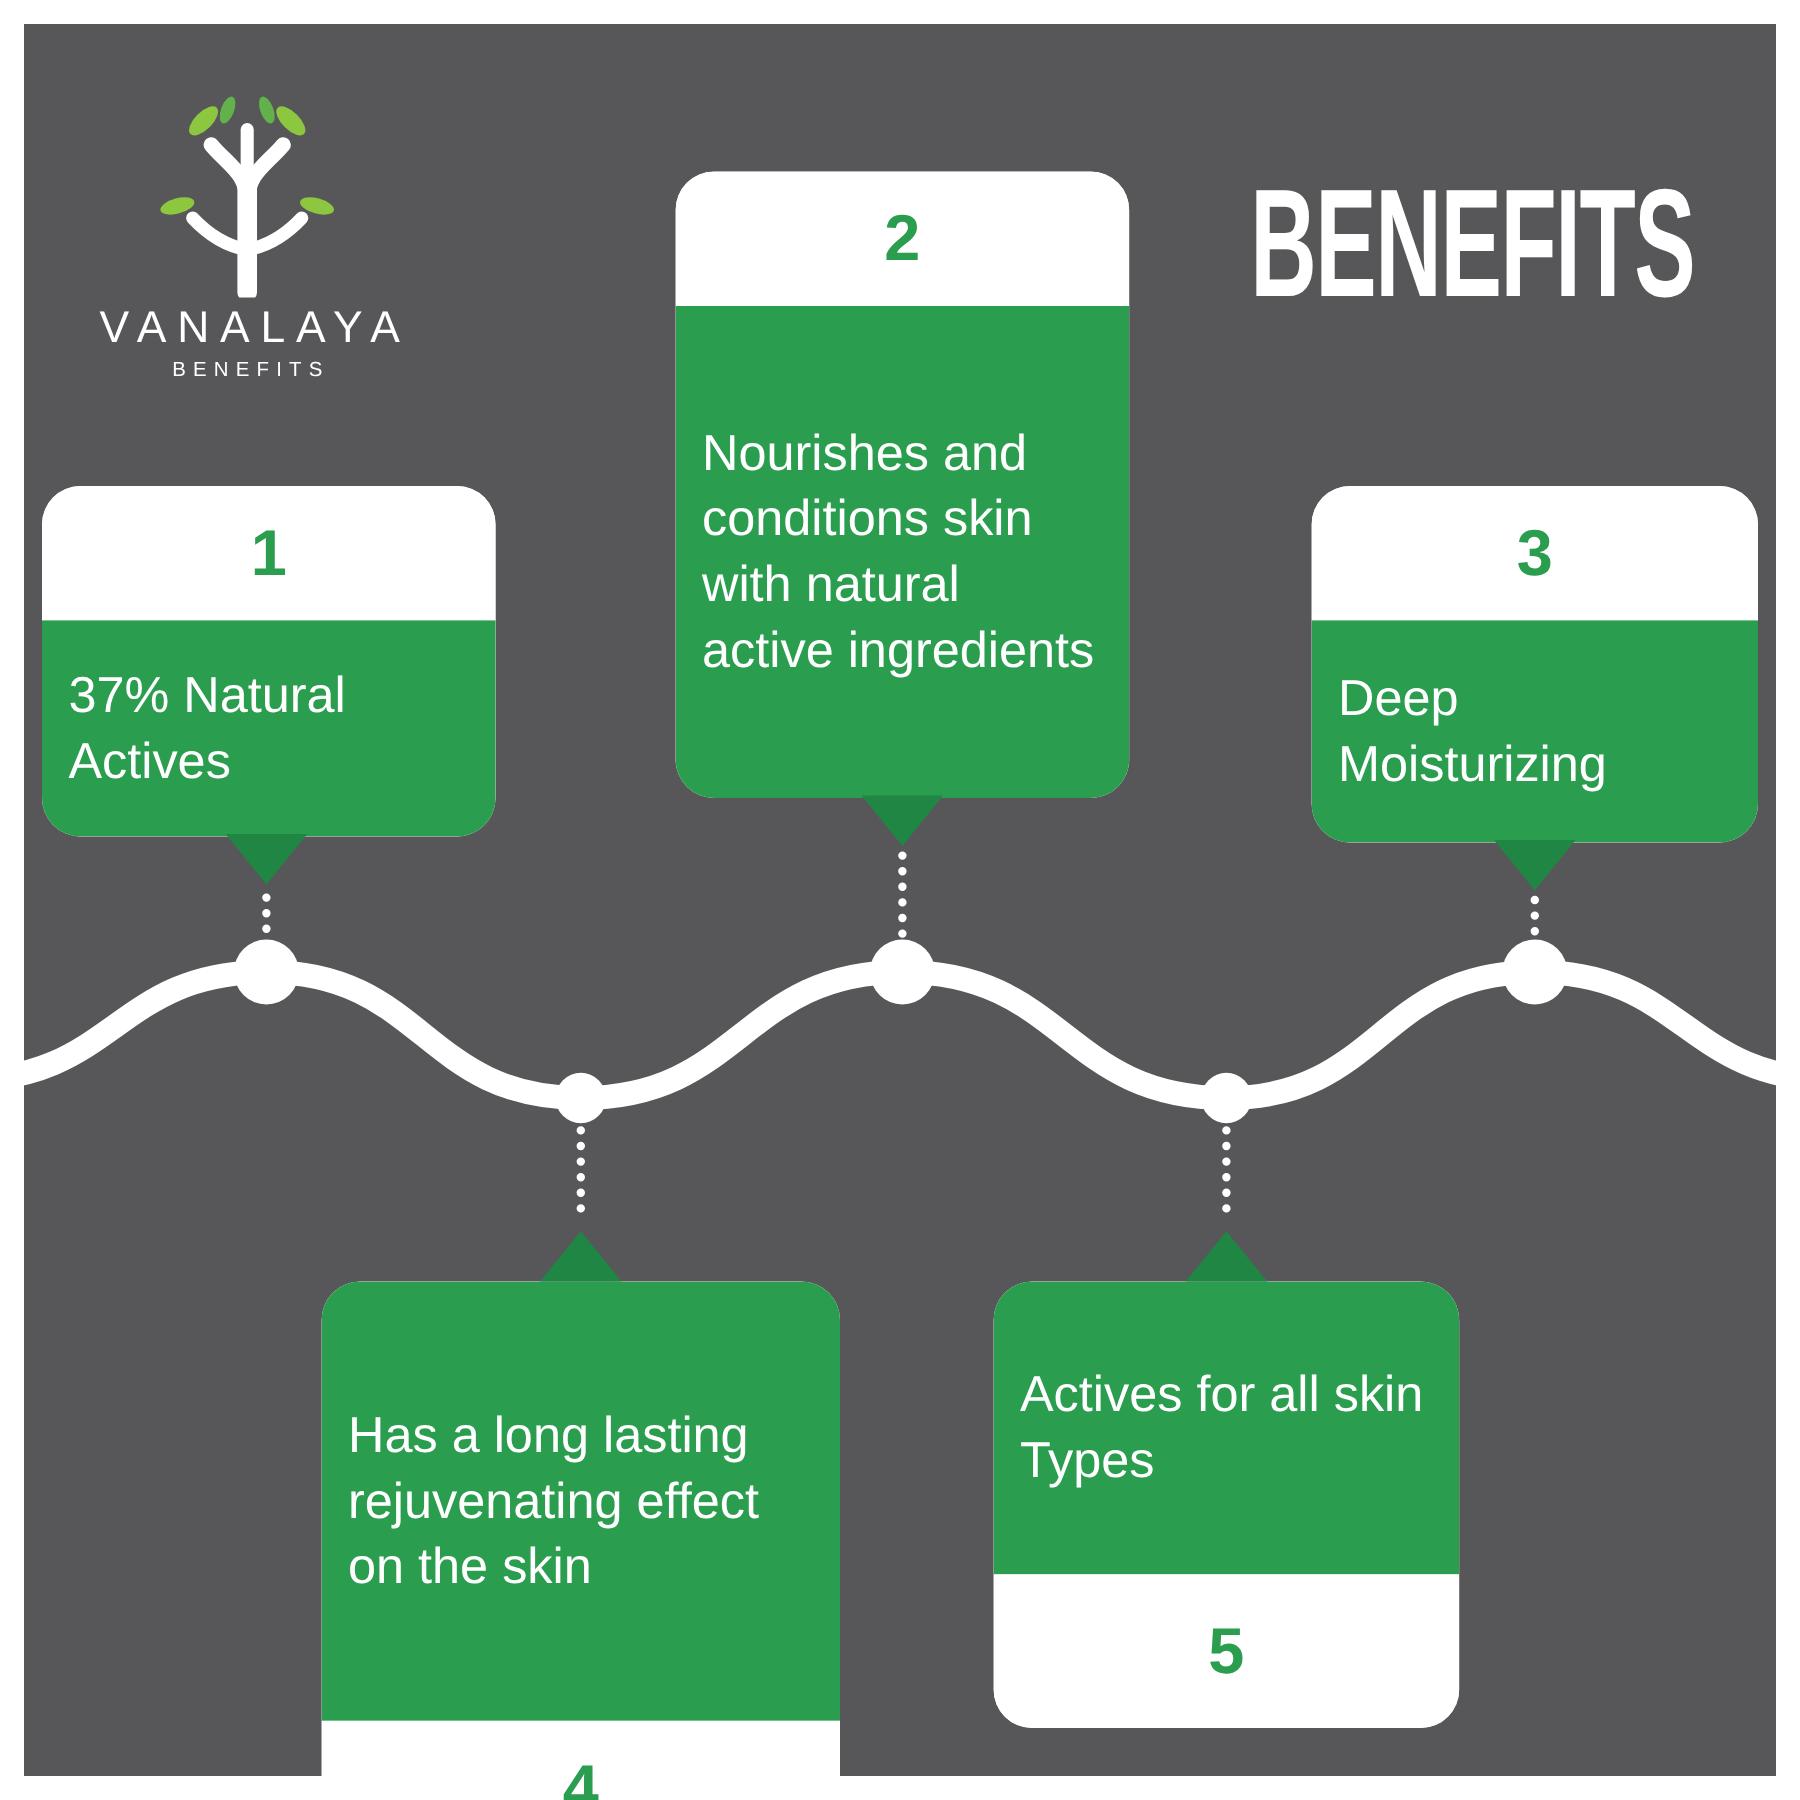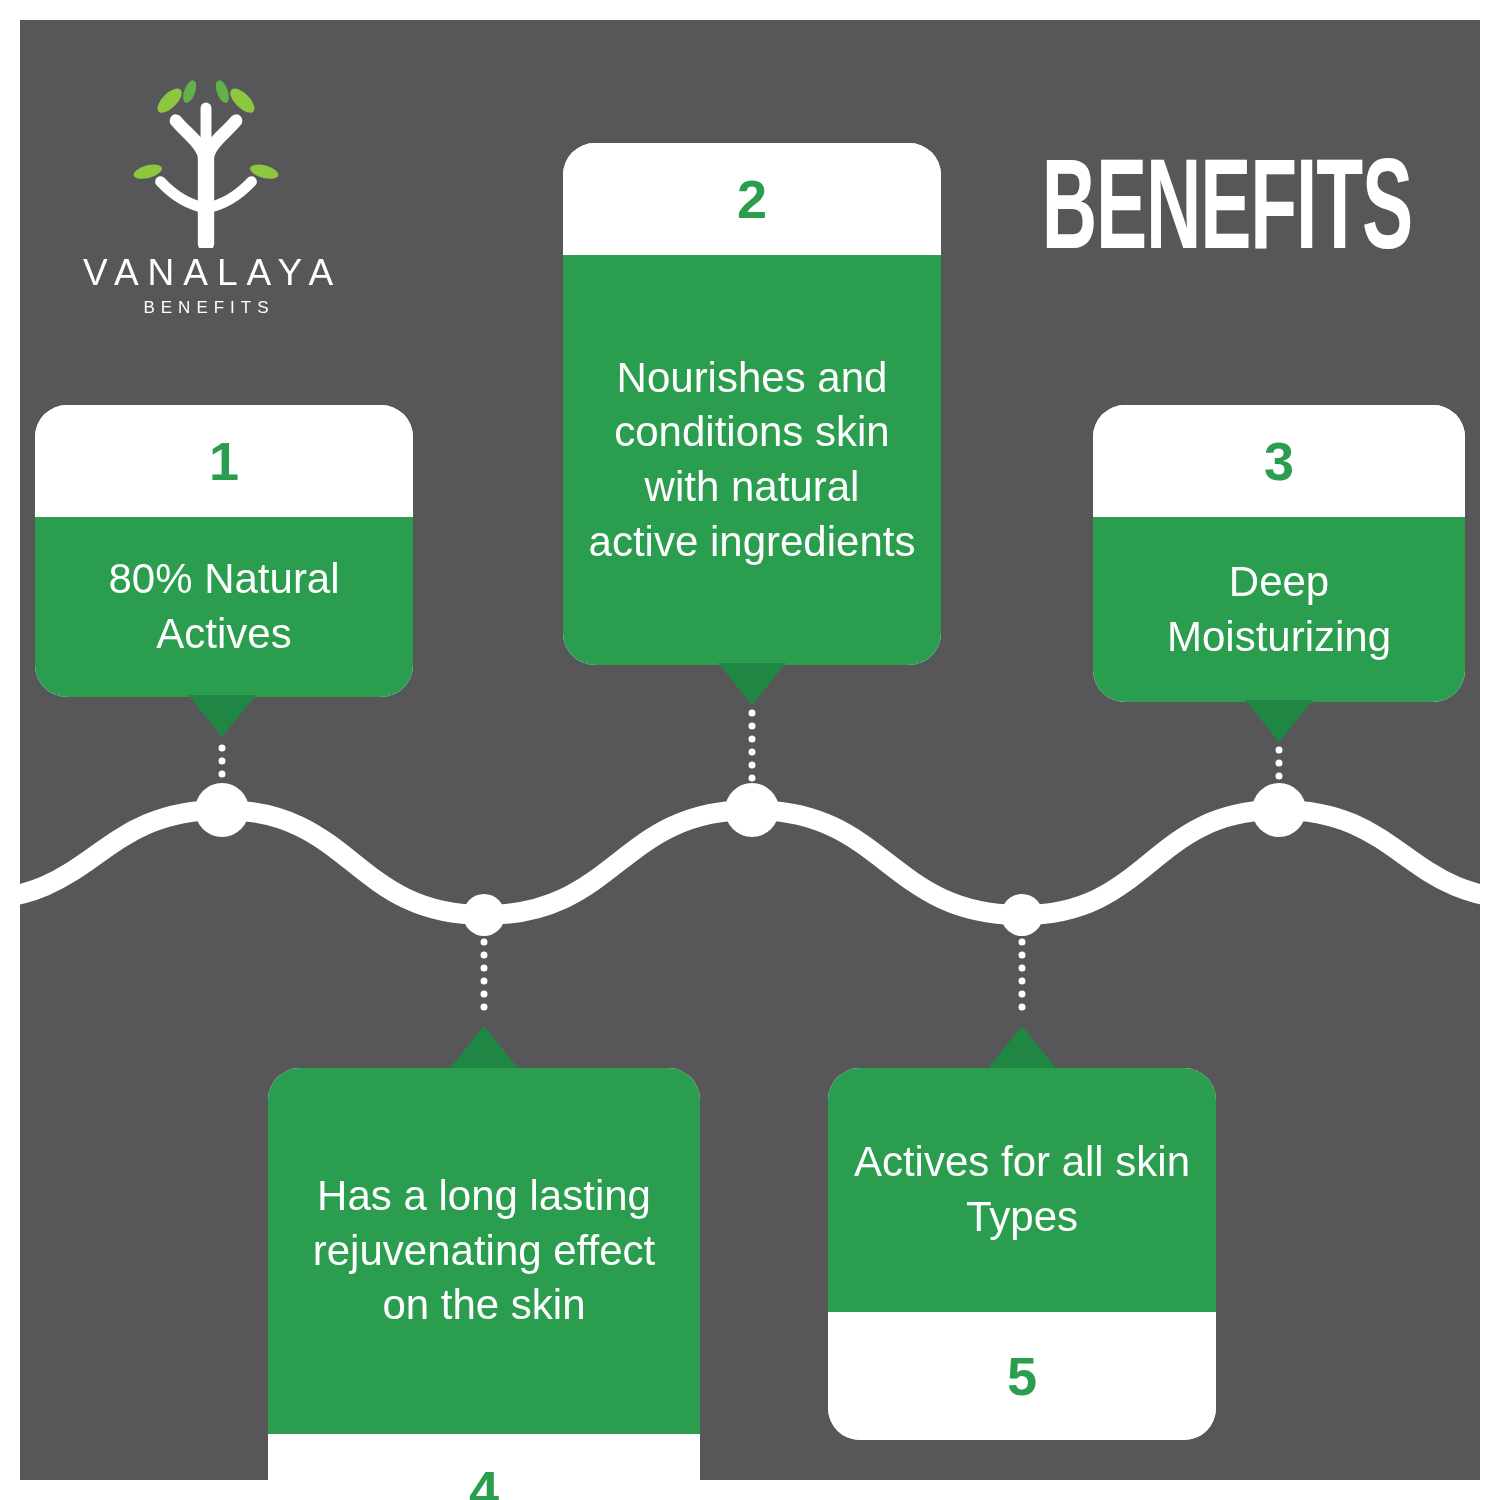--- a/index.html
+++ b/index.html
@@ -19,21 +19,21 @@
 
   
   .title { position:absolute; top:140px; right:88px; color:#ffffff; font-size:128px; line-height:1;
            font-weight:700; letter-spacing:-2px; transform:scaleX(0.60); transform-origin:100% 0; white-space:nowrap; }
 
   
   .card { position:absolute; border-radius:32px; overflow:hidden; background:#ffffff;
           display:flex; flex-direction:column; }
   .card .num  { background:#ffffff; color:#2A9D4F; font-weight:700; font-size:54px;
                 display:flex; align-items:center; justify-content:center; flex:0 0 auto; }
-  .card .body { background:#2A9D4F; color:#ffffff; font-size:42px; line-height:1.3; text-align:center;
+  .card .body { background:#2A9D4F; color:#ffffff; font-size:42px; line-height:1.3; text-align:left;
                 display:flex; align-items:center; justify-content:center; padding:14px 22px; flex:1 1 auto; }
 
   .card-1 { left:35px;   top:405px;  width:378px; height:292px; }
   .card-2 { left:563px;  top:143px;  width:378px; height:522px; }
   .card-3 { left:1093px; top:405px;  width:372px; height:297px; }
   .card-4 { left:268px;  top:1068px; width:432px; height:478px; }
   .card-5 { left:828px;  top:1068px; width:388px; height:372px; }
 
   .card-1 .num, .card-2 .num, .card-3 .num { height:112px; }
   .card-4 .num { height:112px; }
@@ -93,21 +93,21 @@
       </g>
     </svg>
     <div class="brand">VANALAYA</div>
     <div class="brand-sub">BENEFITS</div>
   </div>
 
   <h1 class="title">BENEFITS</h1>
 
   <div class="card card-1">
     <div class="num">1</div>
-    <div class="body">80% Natural Actives</div>
+    <div class="body">37% Natural Actives</div>
   </div>
 
   <div class="card card-2">
     <div class="num">2</div>
     <div class="body">Nourishes and conditions skin with natural active ingredients</div>
   </div>
 
   <div class="card card-3">
     <div class="num">3</div>
     <div class="body">Deep Moisturizing</div>

